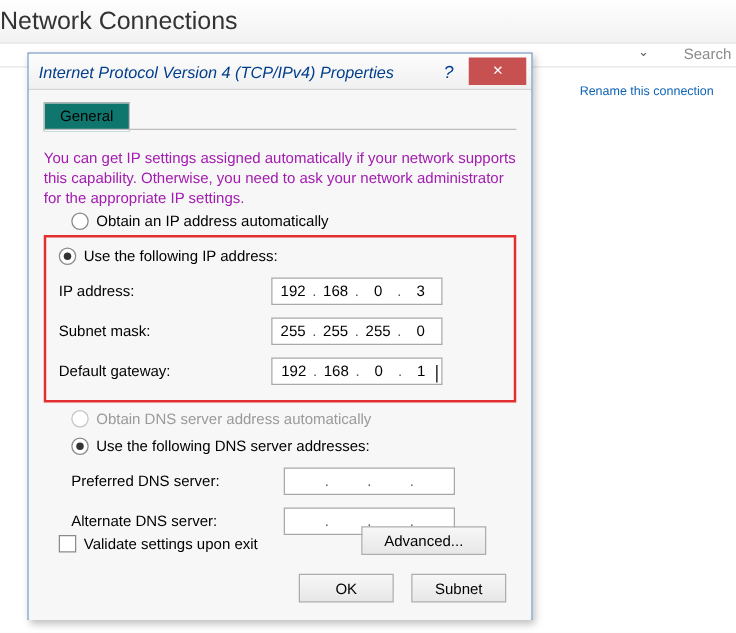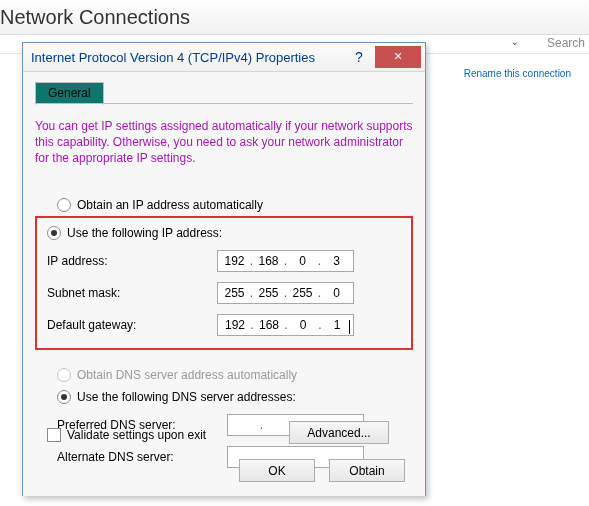--- a/index.html
+++ b/index.html
@@ -61,20 +61,21 @@
     border: 1px solid #6b95c2;
     box-shadow: 2px 3px 6px rgba(0,0,0,0.25);
     box-sizing: border-box;
   }
   .dlg-title {
     height: 28px;
     background: linear-gradient(#fdfdfd,#f0f0f0);
     border-bottom: 1px solid #d6d6d6;
     display: flex;
     align-items: center;
+    font-style: italic;
   }
   .dlg-title .caption {
     flex: 1;
     padding-left: 8px;
     color: #003e8c;
     font-size: 13px;
     white-space: nowrap;
   }
   .dlg-title .help {
     width: 28px;
@@ -236,21 +237,20 @@
     width: 76px;
   }
   .cancel-btn {
     position: absolute;
     right: 20px;
     bottom: 14px;
     width: 76px;
   }
 
   .dns-block {
-    margin-top: 12px;
     padding: 2px 10px 12px 10px;
   }
 </style>
 </head>
 <body>
 
 <div class="app-header">
   <span>Network Connections</span>
 </div>
 <div class="toolbar-row">
@@ -268,21 +268,21 @@
 
   <div class="dlg-body">
 
     <div class="tabs">
       <div class="tab">General</div>
       <div class="tab-line"></div>
     </div>
 
     <div class="desc">You can get IP settings assigned automatically if your network supports this capability. Otherwise, you need to ask your network administrator for the appropriate IP settings.</div>
 
-    <div class="radio-row" style="margin-left:22px;margin-top:32px;">
+    <div class="radio-row" style="margin-left:22px;margin-top:4px;">
       <span class="radio-outer"></span>
       <span>Obtain an IP address automatically</span>
     </div>
 
     <div class="ip-block">
       <div class="radio-row" style="margin-top:0;">
         <span class="radio-outer">
             <span class="radio-dot"></span>
           </span>
         <span>Use the following IP address:</span>
@@ -368,16 +368,16 @@
       </div>
     </div>
 
     <div class="check-row">
       <span class="checkbox"></span>
       <span>Validate settings upon exit</span>
     </div>
 
     <button class="adv-btn">Advanced...</button>
     <button class="ok-btn">OK</button>
-    <button class="cancel-btn">Obtain</button>
+    <button class="cancel-btn">Subnet</button>
 
   </div>
 </div>
 
 </body></html>

